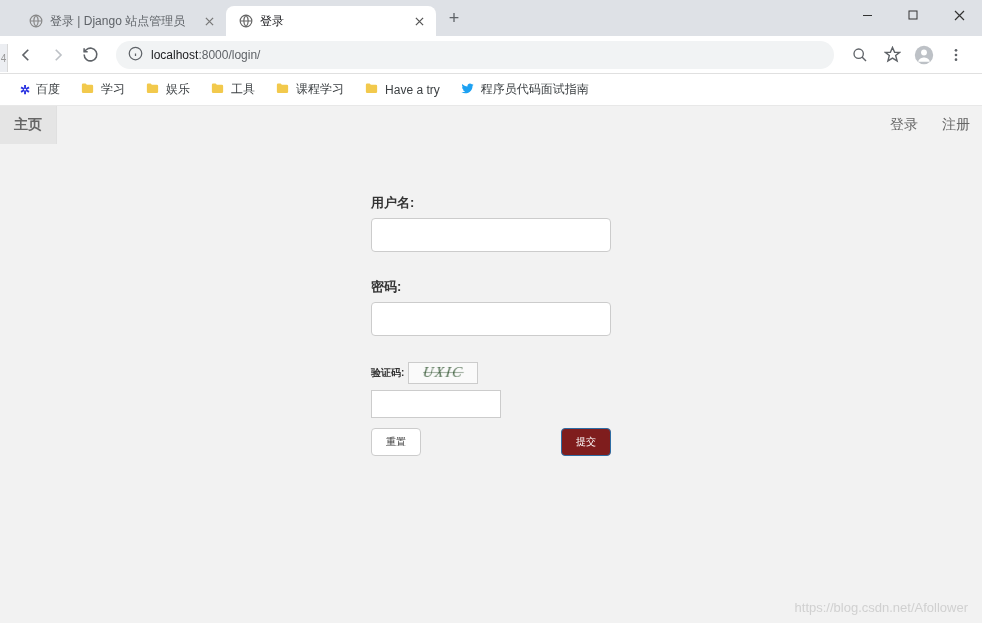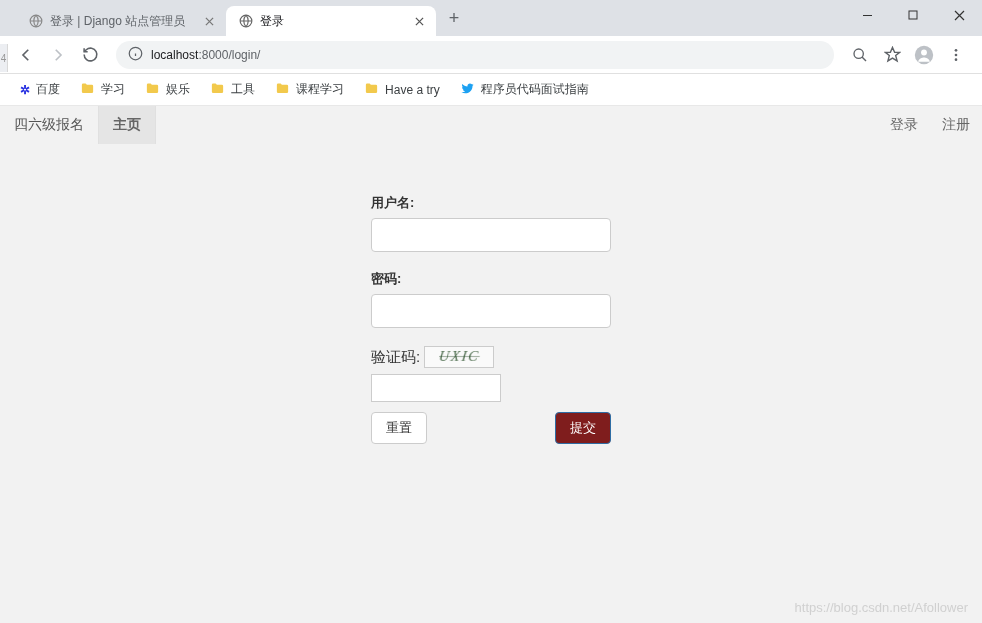--- a/index.html
+++ b/index.html
@@ -37,30 +37,30 @@
     .page-nav { display: flex; align-items: stretch; height: 38px; background: #f2f2f2; font-size: 14px; }
     .page-nav-left { display: flex; }
     .page-nav-item { display: flex; align-items: center; padding: 0 14px; cursor: pointer; color: #666; background: #f8f8f8; border-right: 1px solid #e0e0e0; }
     .page-nav-item.brand { background: #f2f2f2; color: #555; }
     .page-nav-item.current { background: #e5e5e5; font-weight: bold; }
     .page-nav-right { margin-left: auto; display: flex; }
     .page-nav-link { display: flex; align-items: center; padding: 0 12px; cursor: pointer; color: #666; }
     
     .login-container { width: 240px; margin: 50px auto 0; }
     .login-title { font-size: 24px; font-weight: normal; color: #333; text-align: center; margin-bottom: 20px; }
-    .form-group { margin-bottom: 18px; }
+    .form-group { margin-bottom: 26px; }
     .form-label { display: block; font-size: 13px; font-weight: bold; color: #333; margin-bottom: 6px; }
     .form-input { width: 100%; height: 34px; border: 1px solid #ccc; padding: 0 10px; font-size: 14px; background: #fff; border-radius: 4px; }
     .captcha-row { display: flex; align-items: center; gap: 4px; margin-bottom: 6px; }
-    .captcha-label { font-size: 15px; font-weight: normal; color: #333; }
+    .captcha-label { font-size: 10px; font-weight: bold; color: #333; }
     .captcha-img { width: 70px; height: 22px; border: 1px solid #ccc; background: #fafafa; display: inline-flex; align-items: center; justify-content: center; font-family: cursive; font-style: italic; font-size: 14px; letter-spacing: 2px; color: #2a4a2a; text-decoration: line-through; text-decoration-color: rgba(60,90,60,0.5); position: relative; overflow: hidden; }
     .captcha-noise { color: #4a6a4a; filter: blur(0.3px); transform: skewX(-8deg); }
     .captcha-input { width: 130px; height: 28px; border: 1px solid #ccc; padding: 0 8px; font-size: 13px; background: #fff; }
     .button-row { display: flex; justify-content: space-between; margin-top: 10px; }
-    .btn { padding: 6px 14px; font-size: 13px; border-radius: 4px; cursor: pointer; }
+    .btn { padding: 6px 14px; font-size: 10px; border-radius: 4px; cursor: pointer; }
     .btn-default { background: #fff; border: 1px solid #ccc; color: #333; }
     .btn-primary { background: #7f1d1d; border: 1px solid #2e6da4; color: #fff; }
     
     .watermark { position: absolute; bottom: 8px; right: 14px; font-size: 13px; color: rgba(180,180,180,0.55); font-family: Arial, sans-serif; }
     .left-edge { position: absolute; left: 0; top: 44px; width: 8px; height: 28px; background: #eceef2; border-right: 1px solid #d8d8d8; font-size: 10px; color: #999; display:flex; align-items:center; justify-content:center; }
   </style>
 </head>
 <body>
 
 <div class="left-edge">4</div>
@@ -208,21 +208,20 @@
             <path d="M22 5.8c-.7.3-1.5.6-2.3.7.8-.5 1.5-1.3 1.8-2.2-.8.5-1.7.8-2.6 1-.8-.8-1.8-1.3-3-1.3-2.2 0-4 1.8-4 4 0 .3 0 .6.1.9-3.3-.2-6.3-1.8-8.3-4.2-.3.6-.5 1.3-.5 2 0 1.4.7 2.6 1.8 3.3-.7 0-1.3-.2-1.8-.5 0 2 1.4 3.6 3.2 4-.3.1-.7.1-1.1.1-.3 0-.5 0-.8-.1.5 1.6 2 2.8 3.8 2.8-1.4 1.1-3.1 1.7-5 1.7-.3 0-.6 0-1-.1 1.8 1.2 3.9 1.8 6.2 1.8 7.4 0 11.5-6.2 11.5-11.5v-.5c.8-.6 1.5-1.3 2-2.1z"></path>
           </svg></span>
       <span>程序员代码面试指南</span>
     </div>
   </div>
 </div>
 
 <div class="page-content">
   <div class="page-nav">
     <div class="page-nav-left">
-      <div class="page-nav-item brand">四六级报名</div>
       <div class="page-nav-item current">主页</div>
     </div>
     <div class="page-nav-right">
       <div class="page-nav-link">登录</div>
       <div class="page-nav-link">注册</div>
     </div>
   </div>
 
   <div class="login-container">
 

